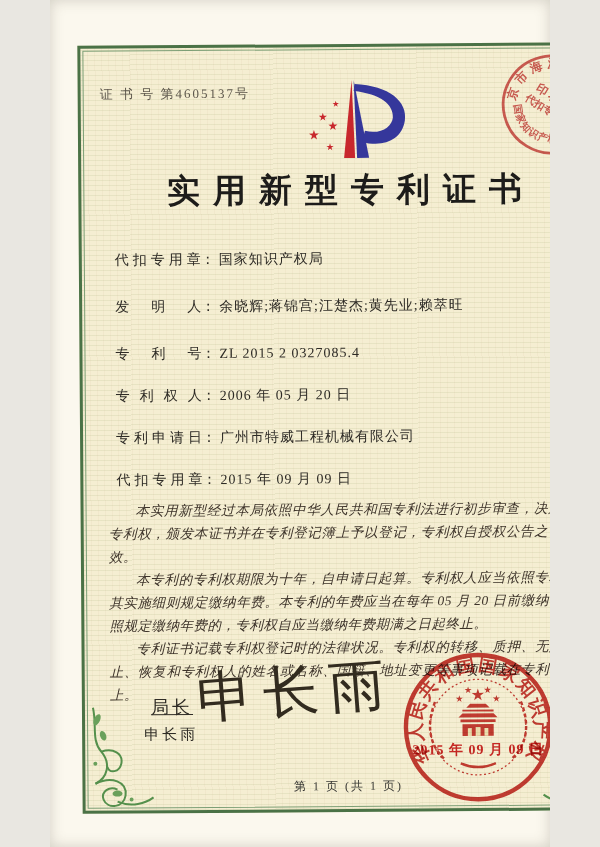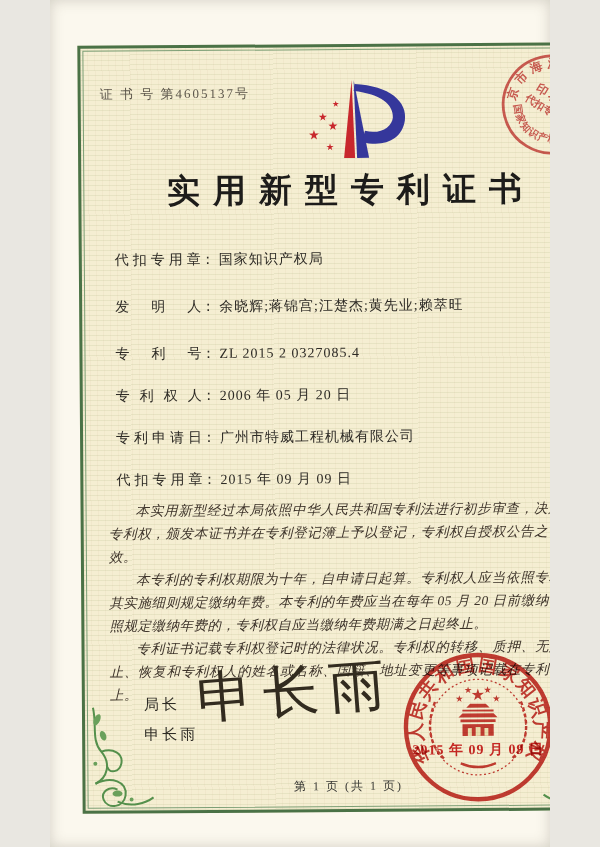--- a/index.html
+++ b/index.html
@@ -23,21 +23,21 @@
   .cert-no{left:19px;top:37px;font-size:13px;letter-spacing:2px;color:#5c564b;}
   .page-title{left:0;top:121px;width:100%;text-align:center;font-size:33px;font-weight:700;
     color:#1d1c1a;letter-spacing:13px;text-indent:13px;}
   .frow{left:33px;width:470px;font-size:14px;color:#2e2b26;white-space:nowrap;}
   .flabel{display:inline-block;width:86px;text-align:justify;text-align-last:justify;vertical-align:bottom;}
   .fcolon{display:inline-block;margin-right:4px;}
   .fvalue{letter-spacing:1px;}
   .paras{left:25px;top:451px;width:482px;color:#3d332a;}
   .paras p{margin:0;font-size:13.5px;line-height:23px;text-indent:2em;text-align:justify;
     font-style:italic;letter-spacing:.5px;}
-  .sig-title{left:59px;top:647px;font-size:15px;letter-spacing:3px;color:#2f2c26;}
+  .sig-title{left:66px;top:647px;font-size:18px;letter-spacing:3px;color:#2f2c26;text-decoration:underline;}
   .sig-name{left:59px;top:677px;font-size:15px;letter-spacing:3px;color:#2f2c26;}
   .autograph{left:112px;top:607px;font-size:56px;color:#322b1f;letter-spacing:10px;
     transform:rotate(-4deg);font-weight:400;}
   .seal-svg{left:315px;top:603px;width:156px;height:156px;mix-blend-mode:multiply;opacity:.95;}
   .seal-date{left:317px;top:695px;width:152px;text-align:center;font-size:14px;font-weight:700;
     color:#cf2b2b;letter-spacing:1px;mix-blend-mode:multiply;}
   .footer-page{left:0;top:731px;width:100%;text-align:center;font-size:12px;
     letter-spacing:2px;color:#3a3a36;}
   .tax-stamp{left:415px;top:3px;width:112px;height:112px;mix-blend-mode:multiply;opacity:.85;}
   .logo-svg{left:217px;top:29px;width:116px;height:86px;}

